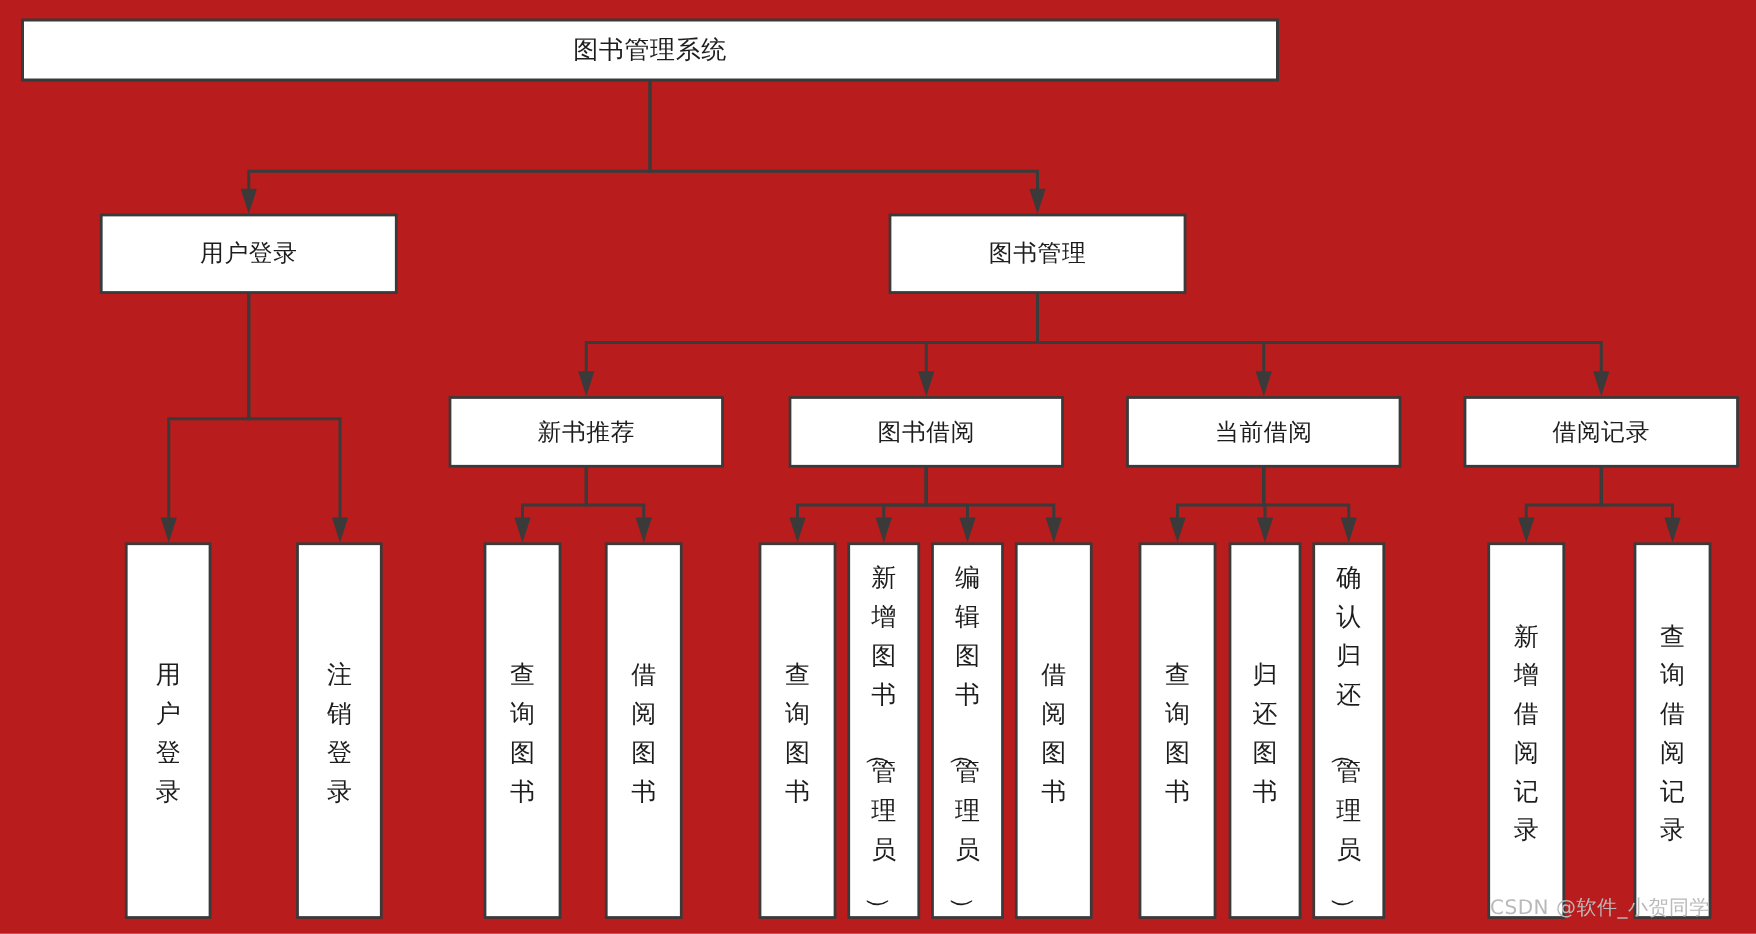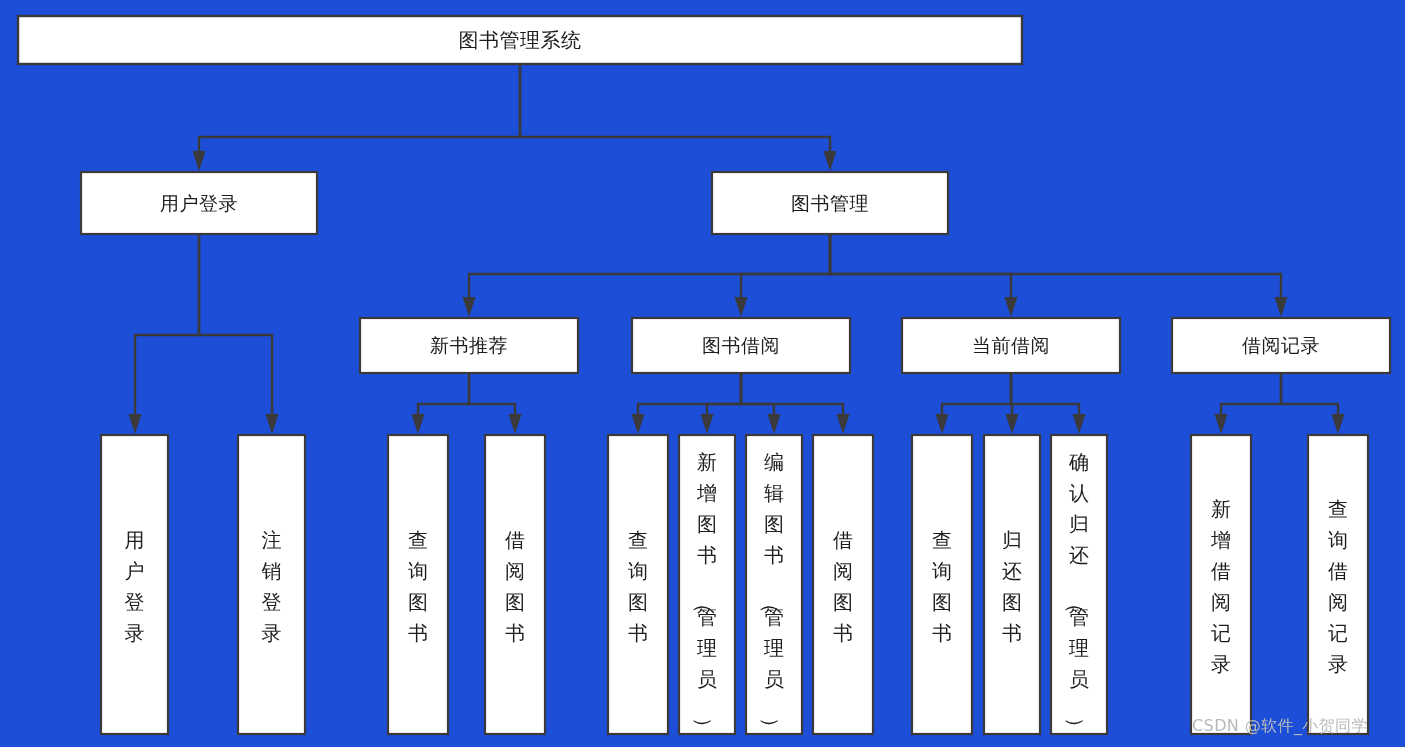--- a/index.html
+++ b/index.html
@@ -10,21 +10,21 @@
   body {
     width: 1405px;
     height: 747px;
     font-family: "DejaVu Sans", "Liberation Sans", sans-serif;
     overflow: hidden;
   }
   #diagram-root {
     position: relative;
     width: 1405px;
     height: 747px;
-    background: #1d4ed8;
+    background: #b91c1c;
   }
   svg#tree-canvas {
     position: absolute;
     left: 0;
     top: 0;
     width: 1405px;
     height: 747px;
     display: block;
   }
   .node-box {

